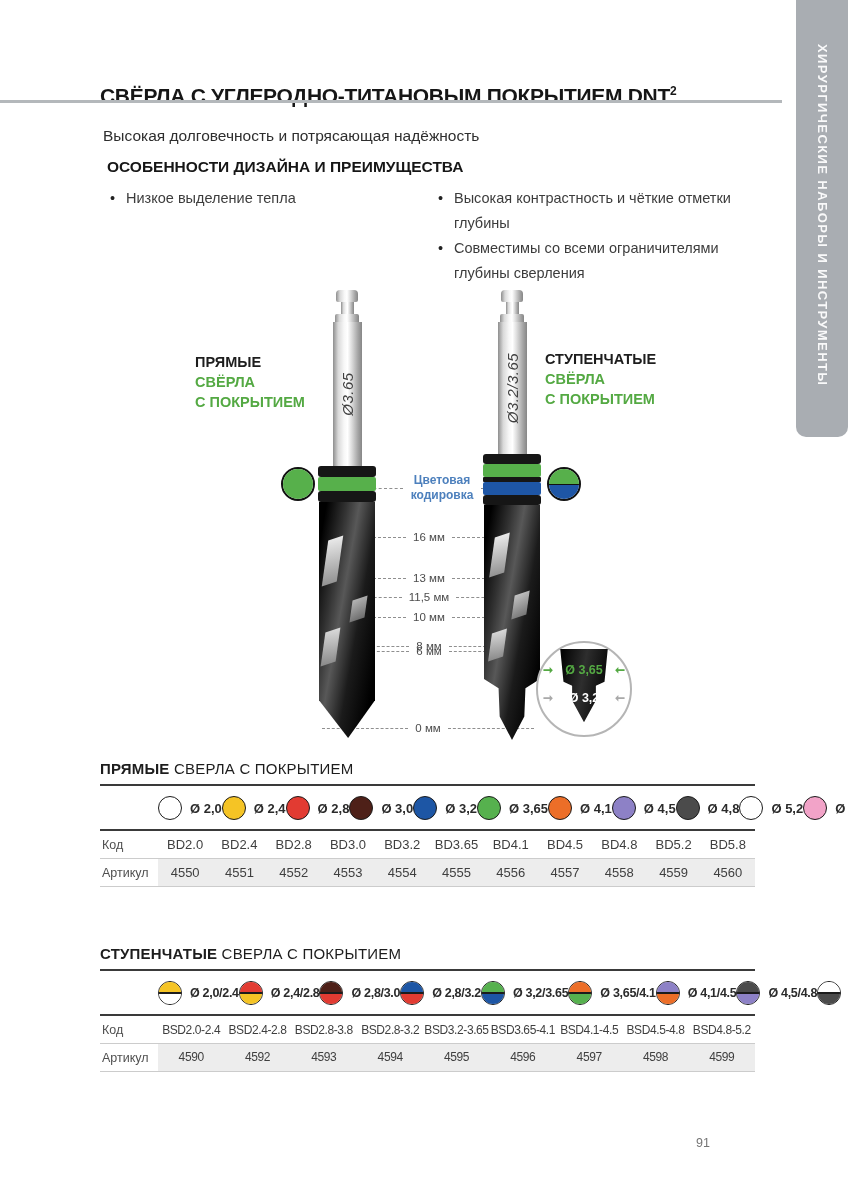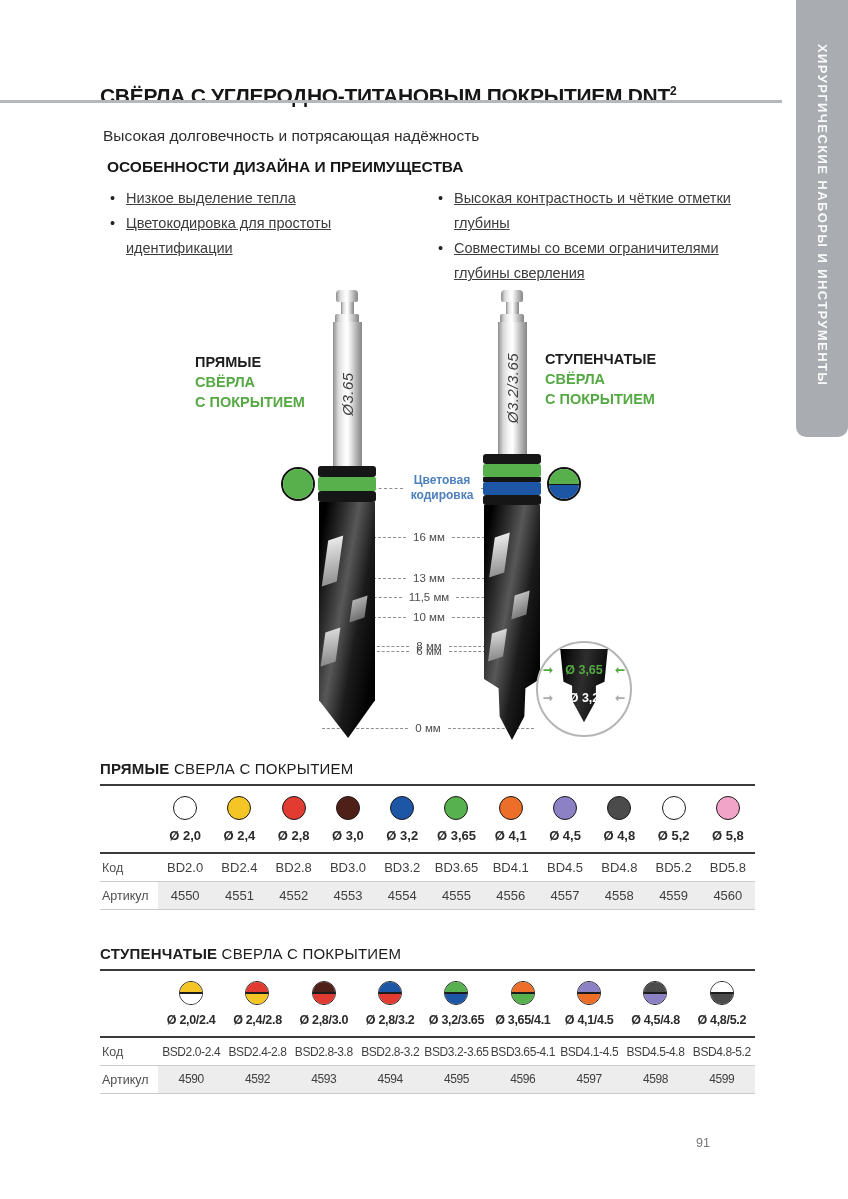--- a/index.html
+++ b/index.html
@@ -20,21 +20,21 @@
   .side-tab span{writing-mode:vertical-rl;font-size:13px;font-weight:bold;
                  letter-spacing:1.4px;color:rgba(255,255,255,0.93);white-space:nowrap;}
 
   
   .features{position:absolute;left:107px;top:158px;width:660px;}
   .features h2{margin:0 0 10px 0;font-size:15.5px;color:#161616;}
   .feat-cols{display:flex;}
   .feat-cols ul{list-style:none;margin:0;padding:0;}
   .feat-cols ul.fl{width:328px;}
   .feat-cols ul.fr{width:310px;}
-  .feat-cols li{position:relative;padding-left:19px;font-size:14.5px;line-height:25px;color:#3c3c3c;text-decoration:underline;}
+  .feat-cols li{position:relative;padding-left:19px;font-size:14.5px;line-height:25px;color:#3c3c3c;}
   .feat-cols li::before{content:"\2022";position:absolute;left:3px;color:#222;}
 
   
   .illu{position:absolute;left:0;top:0;width:848px;height:1199px;pointer-events:none;}
   .drill-label{position:absolute;font-size:14.5px;font-weight:bold;line-height:20px;color:#1d1d1d;z-index:4;}
   .lab-left{left:195px;top:352px;}
   .lab-right{left:545px;top:349px;}
 
   .depth{position:absolute;left:338px;width:182px;height:14px;display:flex;align-items:center;z-index:1;}
   .depth .seg{flex:1;border-top:1.5px dashed #8f8f8f;}
@@ -101,21 +101,21 @@
   .dtable{position:absolute;left:100px;width:655px;}
   .dtable h3{margin:0 0 7px 0;font-size:15px;font-weight:normal;color:#1d1d1d;letter-spacing:0.2px;}
   .dtable h3 b{font-weight:bold;}
   .rule{width:100%;}
   .rule.dark{height:2px;background:#3a3a3a;}
   .rule.light{height:1px;background:#cccccc;}
   .tbl-row{display:grid;align-items:center;}
   .t11 .tbl-row{grid-template-columns:58px repeat(11,1fr);}
   .t9 .tbl-row{grid-template-columns:58px repeat(9,1fr);}
   .tbl-row.header{padding:10px 0 9px 0;}
-  .hcell{display:flex;flex-direction:column;align-items:center;gap:8px;}
+  .hcell{display:flex;flex-direction:row;align-items:center;gap:8px;}
   .dot{width:24px;height:24px;border:1.5px solid #1c1c1c;border-radius:50%;box-sizing:border-box;
        overflow:hidden;display:flex;flex-direction:column;background:#fff;}
   .dot i{flex:1;}
   .dot.half i.h-top{border-bottom:2px solid #1c1c1c;}
   .dia{font-size:13px;font-weight:bold;color:#2b2b2b;white-space:nowrap;}
   .t9 .dia{font-size:12.5px;letter-spacing:-0.3px;}
   .tbl-row.code,.tbl-row.article{height:27px;}
   .rlabel{font-size:12.5px;color:#4f4f4f;padding-left:2px;}
   .cell.val{font-size:13px;color:#3f3f3f;text-align:center;white-space:nowrap;}
   .t9 .cell.val{font-size:12px;letter-spacing:-0.4px;text-align:center;}
@@ -135,21 +135,20 @@
   <div class="side-tab" style="background: rgb(169, 173, 178);">
     <span>ХИРУРГИЧЕСКИЕ НАБОРЫ И ИНСТРУМЕНТЫ</span>
   </div>
 
   <section class="features">
     <h2>ОСОБЕННОСТИ ДИЗАЙНА И ПРЕИМУЩЕСТВА</h2>
     <div class="feat-cols">
       <ul class="fl">
 
       <li>Низкое выделение тепла</li>
-          <li>Цветокодировка для простоты идентификации</li>
         </ul>
       <ul class="fr">
 
       <li>Высокая контрастность и чёткие отметки глубины</li>
           <li>Совместимы со всеми ограничителями глубины сверления</li>
         </ul>
     </div>
   </section>
 
   <div class="illu">

